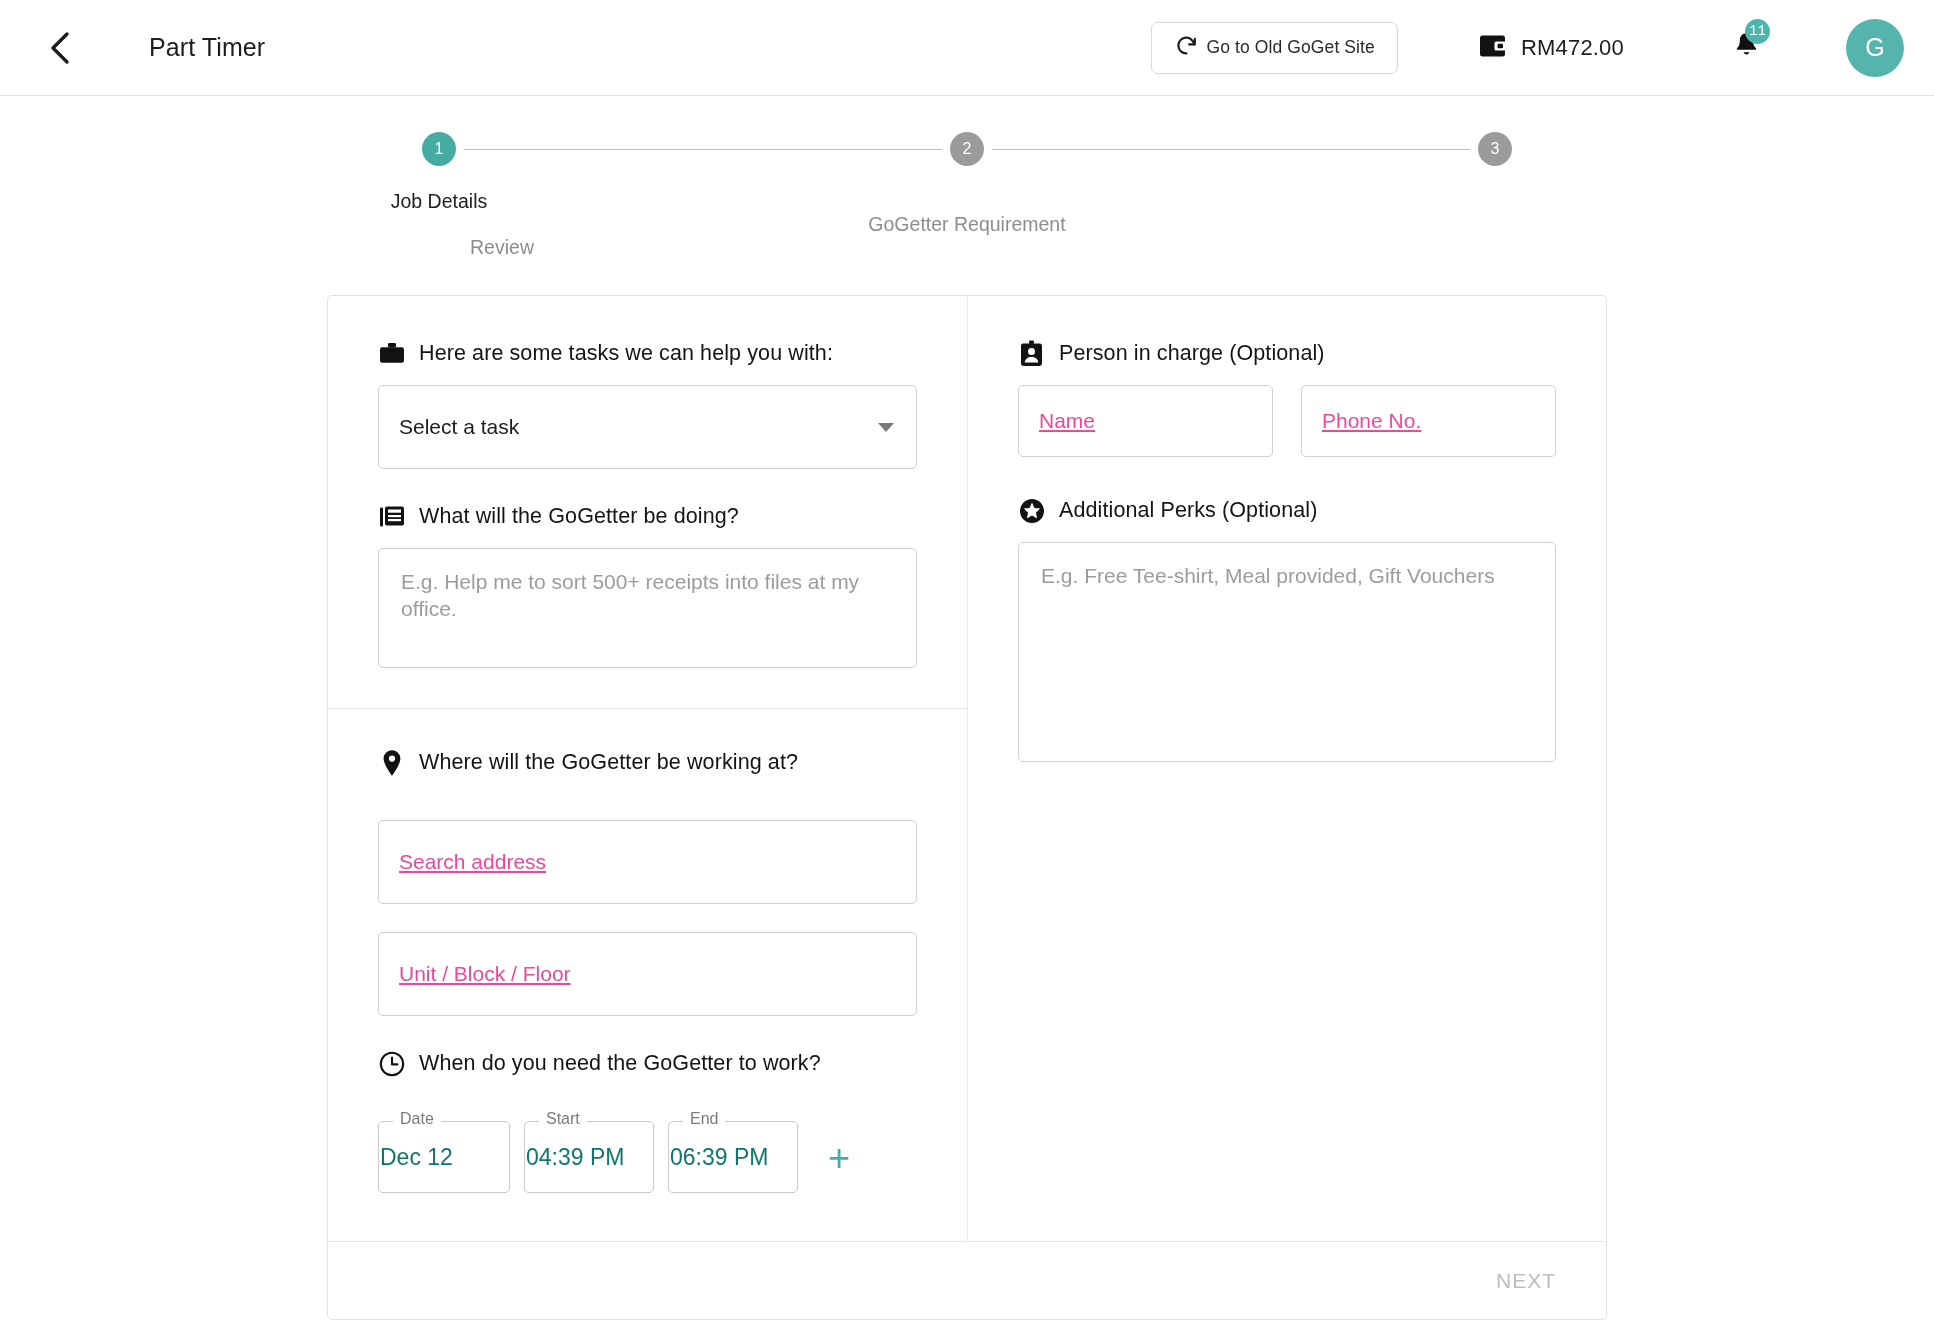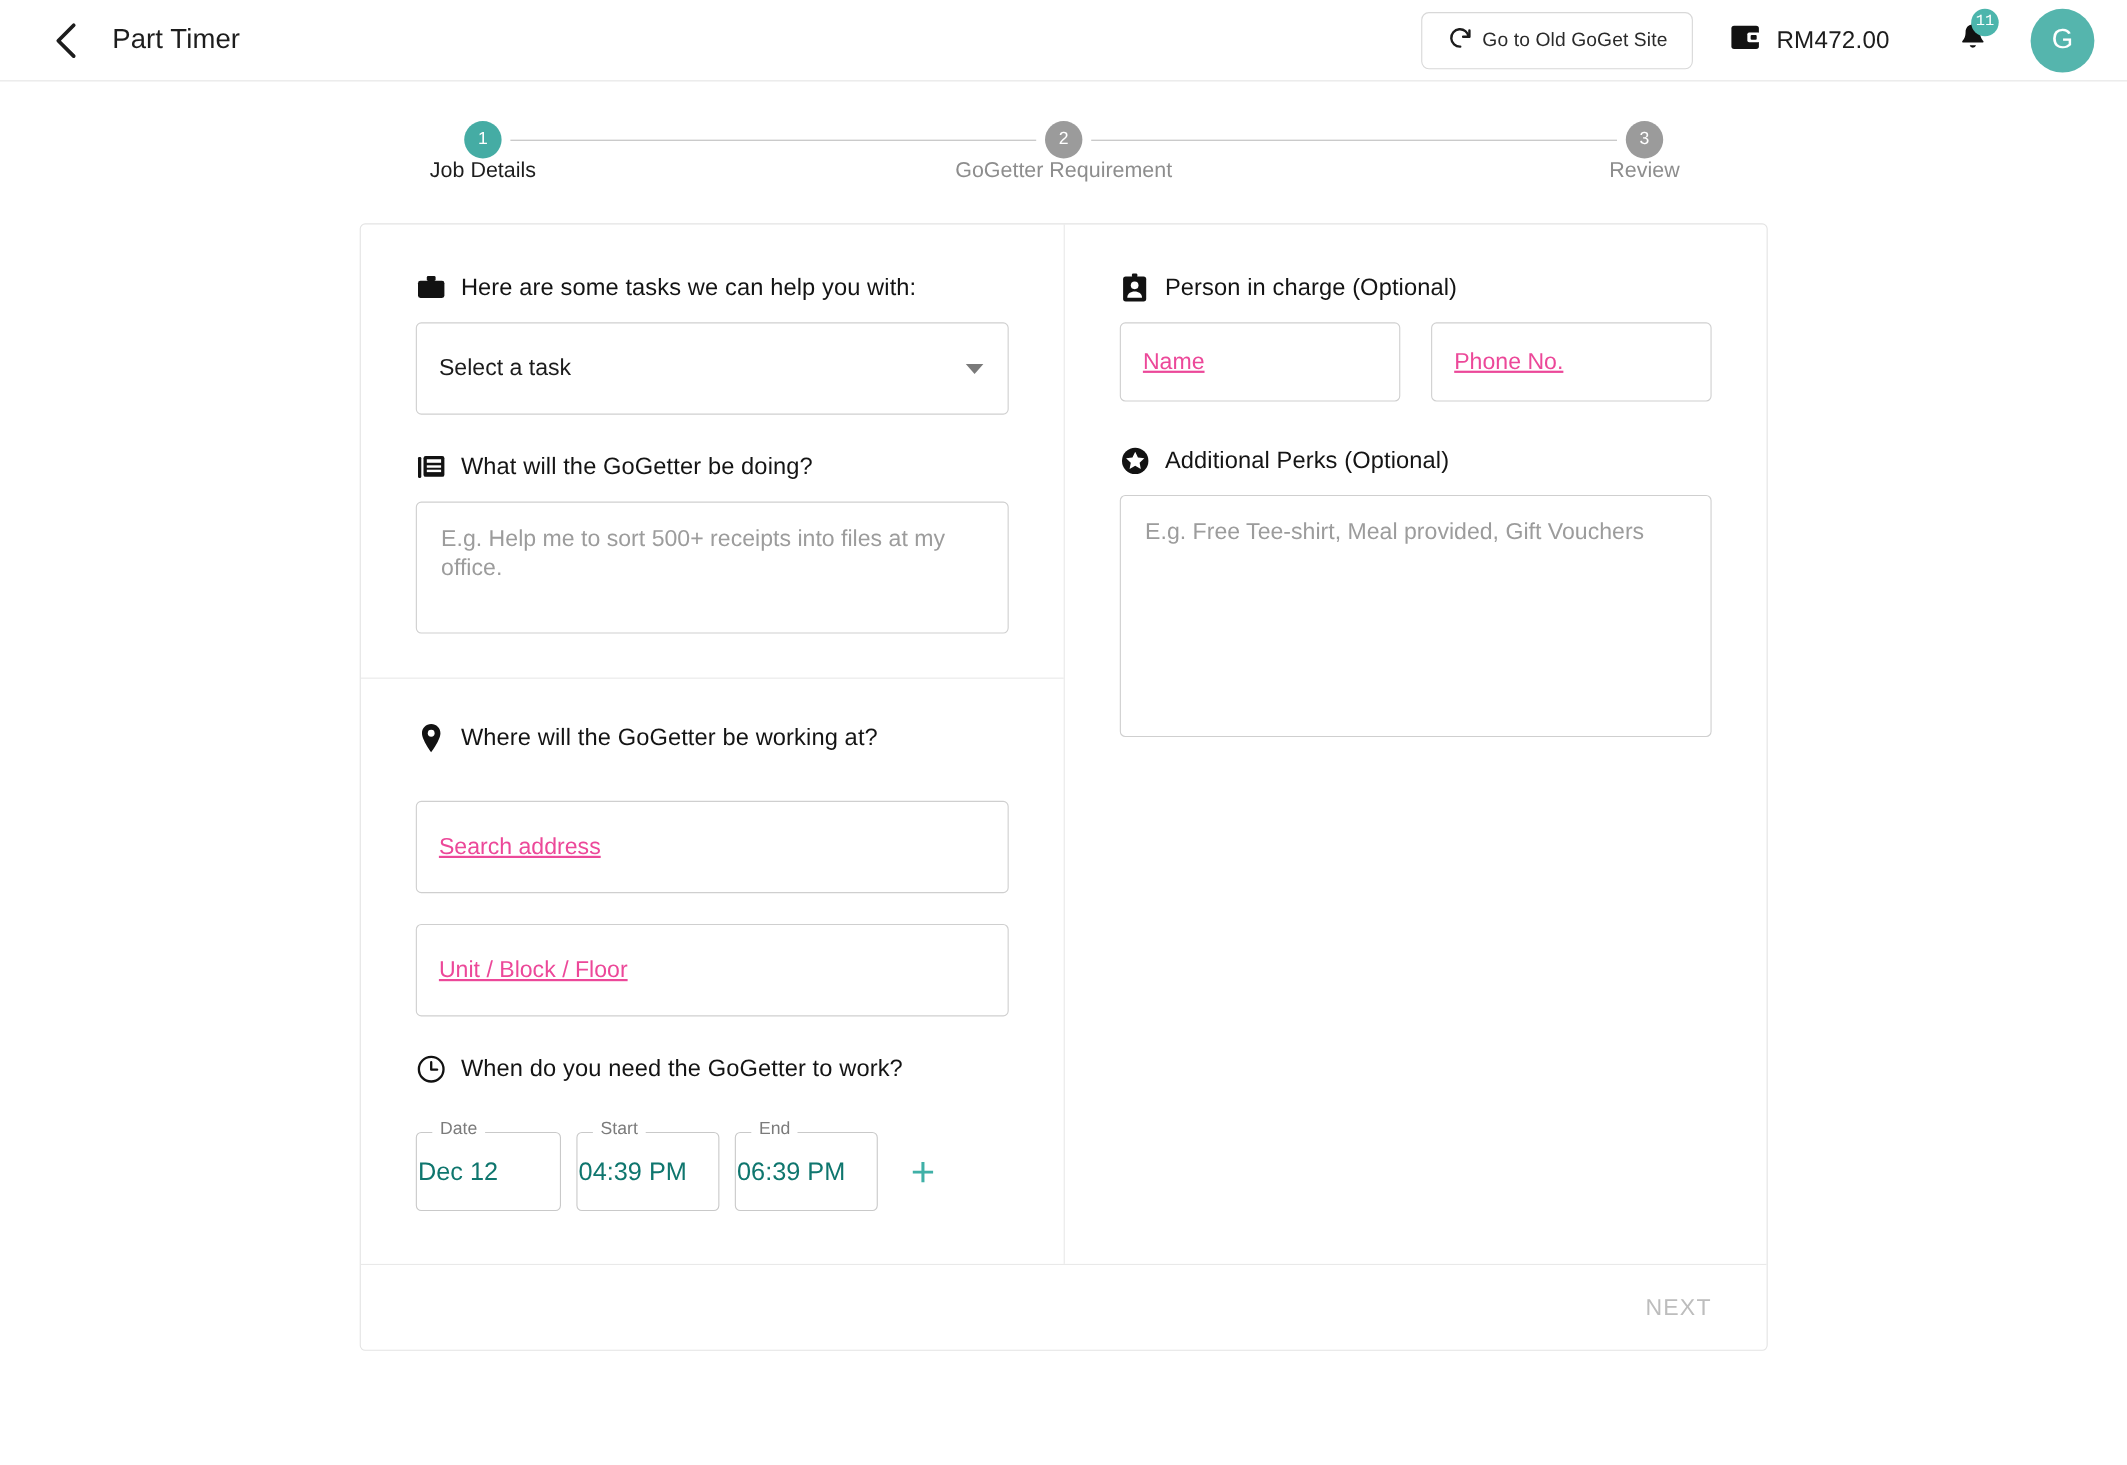--- a/index.html
+++ b/index.html
@@ -7,26 +7,27 @@
   body {
     width: 1934px; height: 1332px;
     background: #ffffff;
     font-family: "Liberation Sans", sans-serif;
     color: #212121;
     overflow: hidden;
   }
 
   
   .header {
-    height: 74px;
+    height: 96px;
     display: flex;
     align-items: center;
     padding: 0 30px 0 38px;
     border-bottom: 1px solid #e4e4e4;
     background: #fff;
+    gap: 47px;
   }
   .back-btn {
     width: 44px; height: 44px;
     display: flex; align-items: center; justify-content: center;
     cursor: pointer;
     flex: 0 0 auto;
   }
   .back-btn svg { display:block; }
   .page-title {
     font-size: 25px;
@@ -119,20 +120,22 @@
   .step-node.active { background: #45aca4; }
   .step-node.inactive { background: #9b9b9b; }
   .step-line {
     flex: 1 1 auto;
     height: 1px;
     background: #bdbdbd;
     margin: 0 8px;
   }
   .step-labels {
     display: flex;
+    margin-top: 24px;
+    flex-direction: column;
   }
   .step-label {
     font-size: 19.5px;
     text-align: center;
     white-space: nowrap;
   }
   .step-label.active { color: #1d1d1d; }
   .step-label.inactive { color: #8d8d8d; }
   .sl1 { width: 160px; margin-left: -63px; }
   .sl2 { flex: 1 1 auto; text-align: center; }

